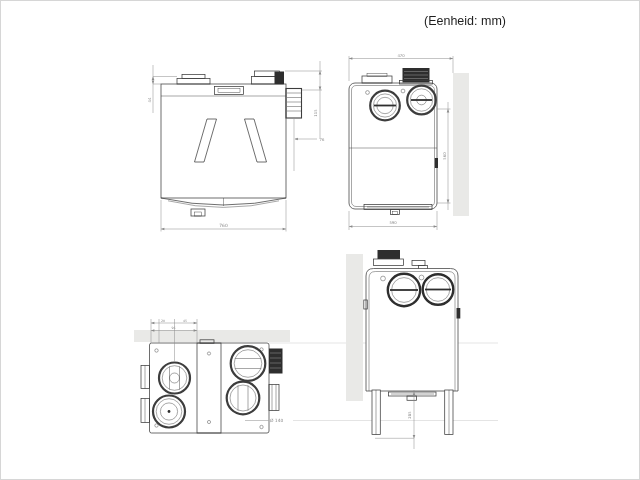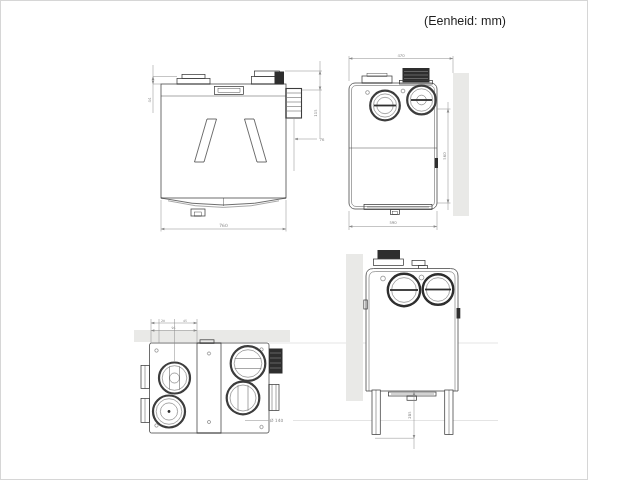--- a/index.html
+++ b/index.html
@@ -1,17 +1,17 @@
 <!DOCTYPE html>
 <html style="--line: #3d3d3d; --dim: #8a8a8a; --dark: #2e2e2e; --wall: #e9e9e7; --paper: #ffffff; --border: #d6d6d6;"><head>
 <meta charset="utf-8">
 <style>
   html,body{margin:0;padding:0;background:#fff;}
   .canvas{
-    position:relative;width:588px;height:480px;background:var(--paper,#fff);
+    position:relative;width:640px;height:480px;background:var(--paper,#fff);
     border:1px solid var(--border,#d6d6d6);box-sizing:border-box;overflow:hidden;
     font-family:"Liberation Sans",sans-serif;
   }
   .unit-note{
     position:absolute;left:423px;top:13px;font-size:12.5px;color:#1f1f1f;
     font-family:"Liberation Sans",sans-serif;
   }
   svg{position:absolute;left:0;top:0;}
   
   .s  {stroke:var(--line);stroke-width:.75;fill:none;}

